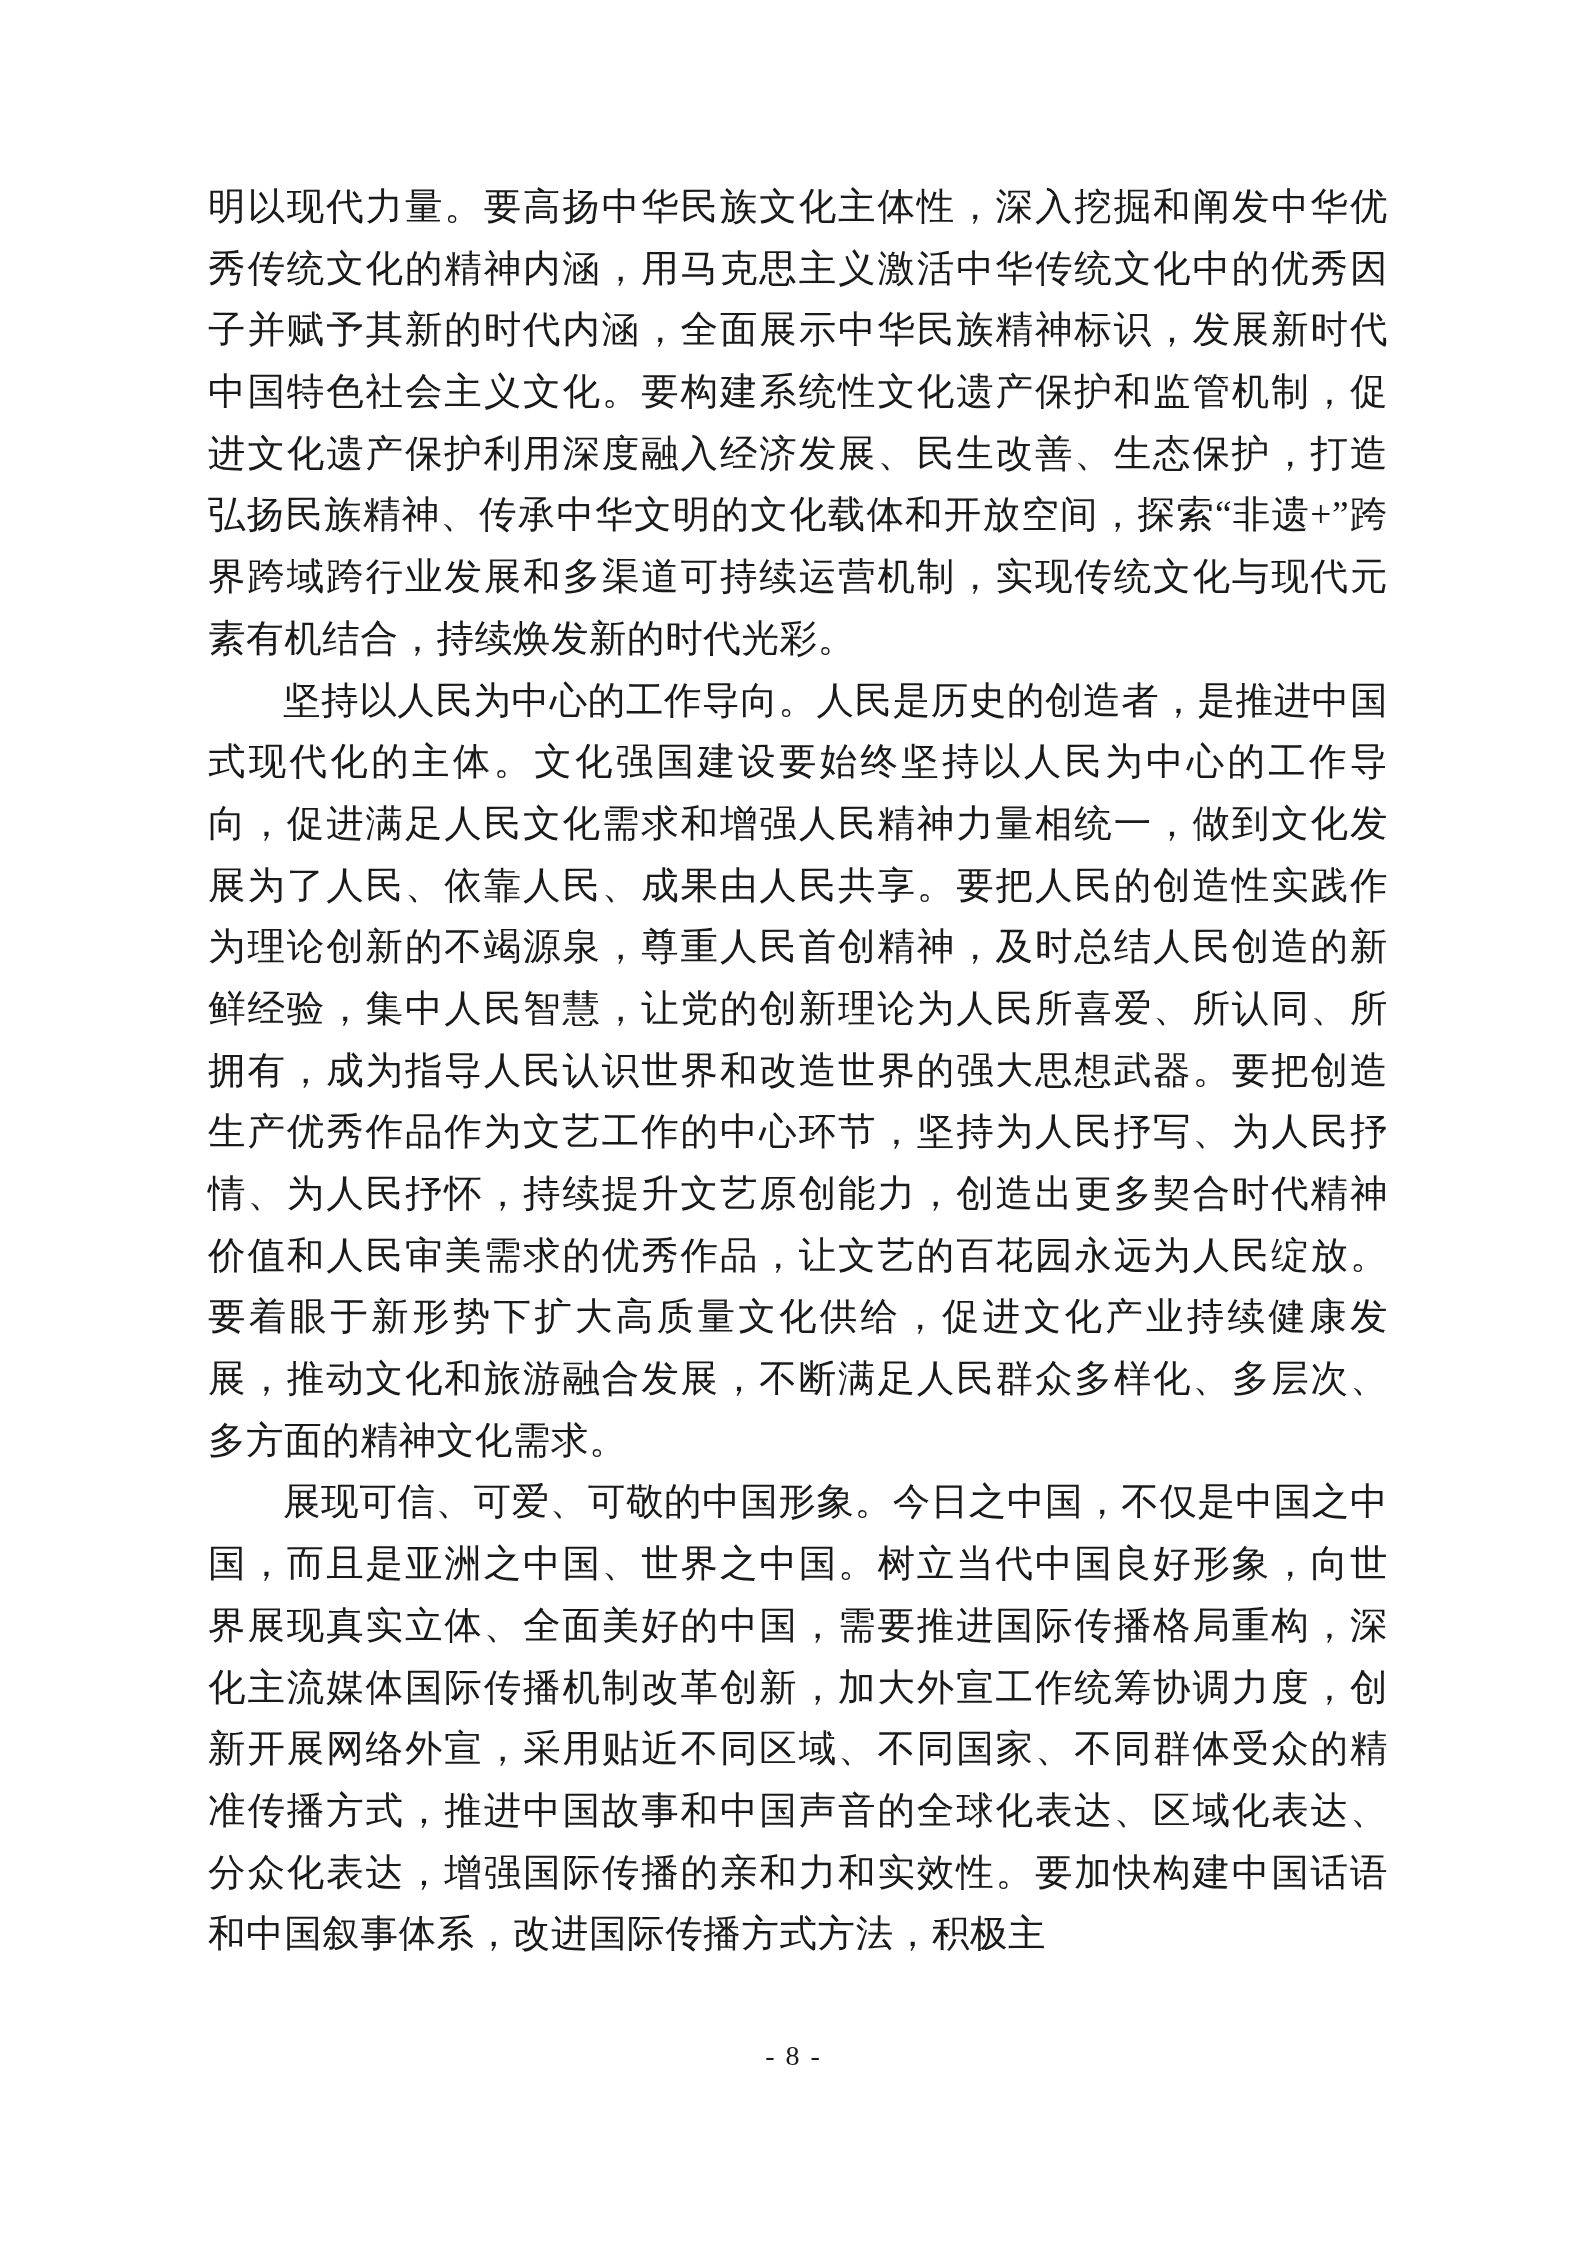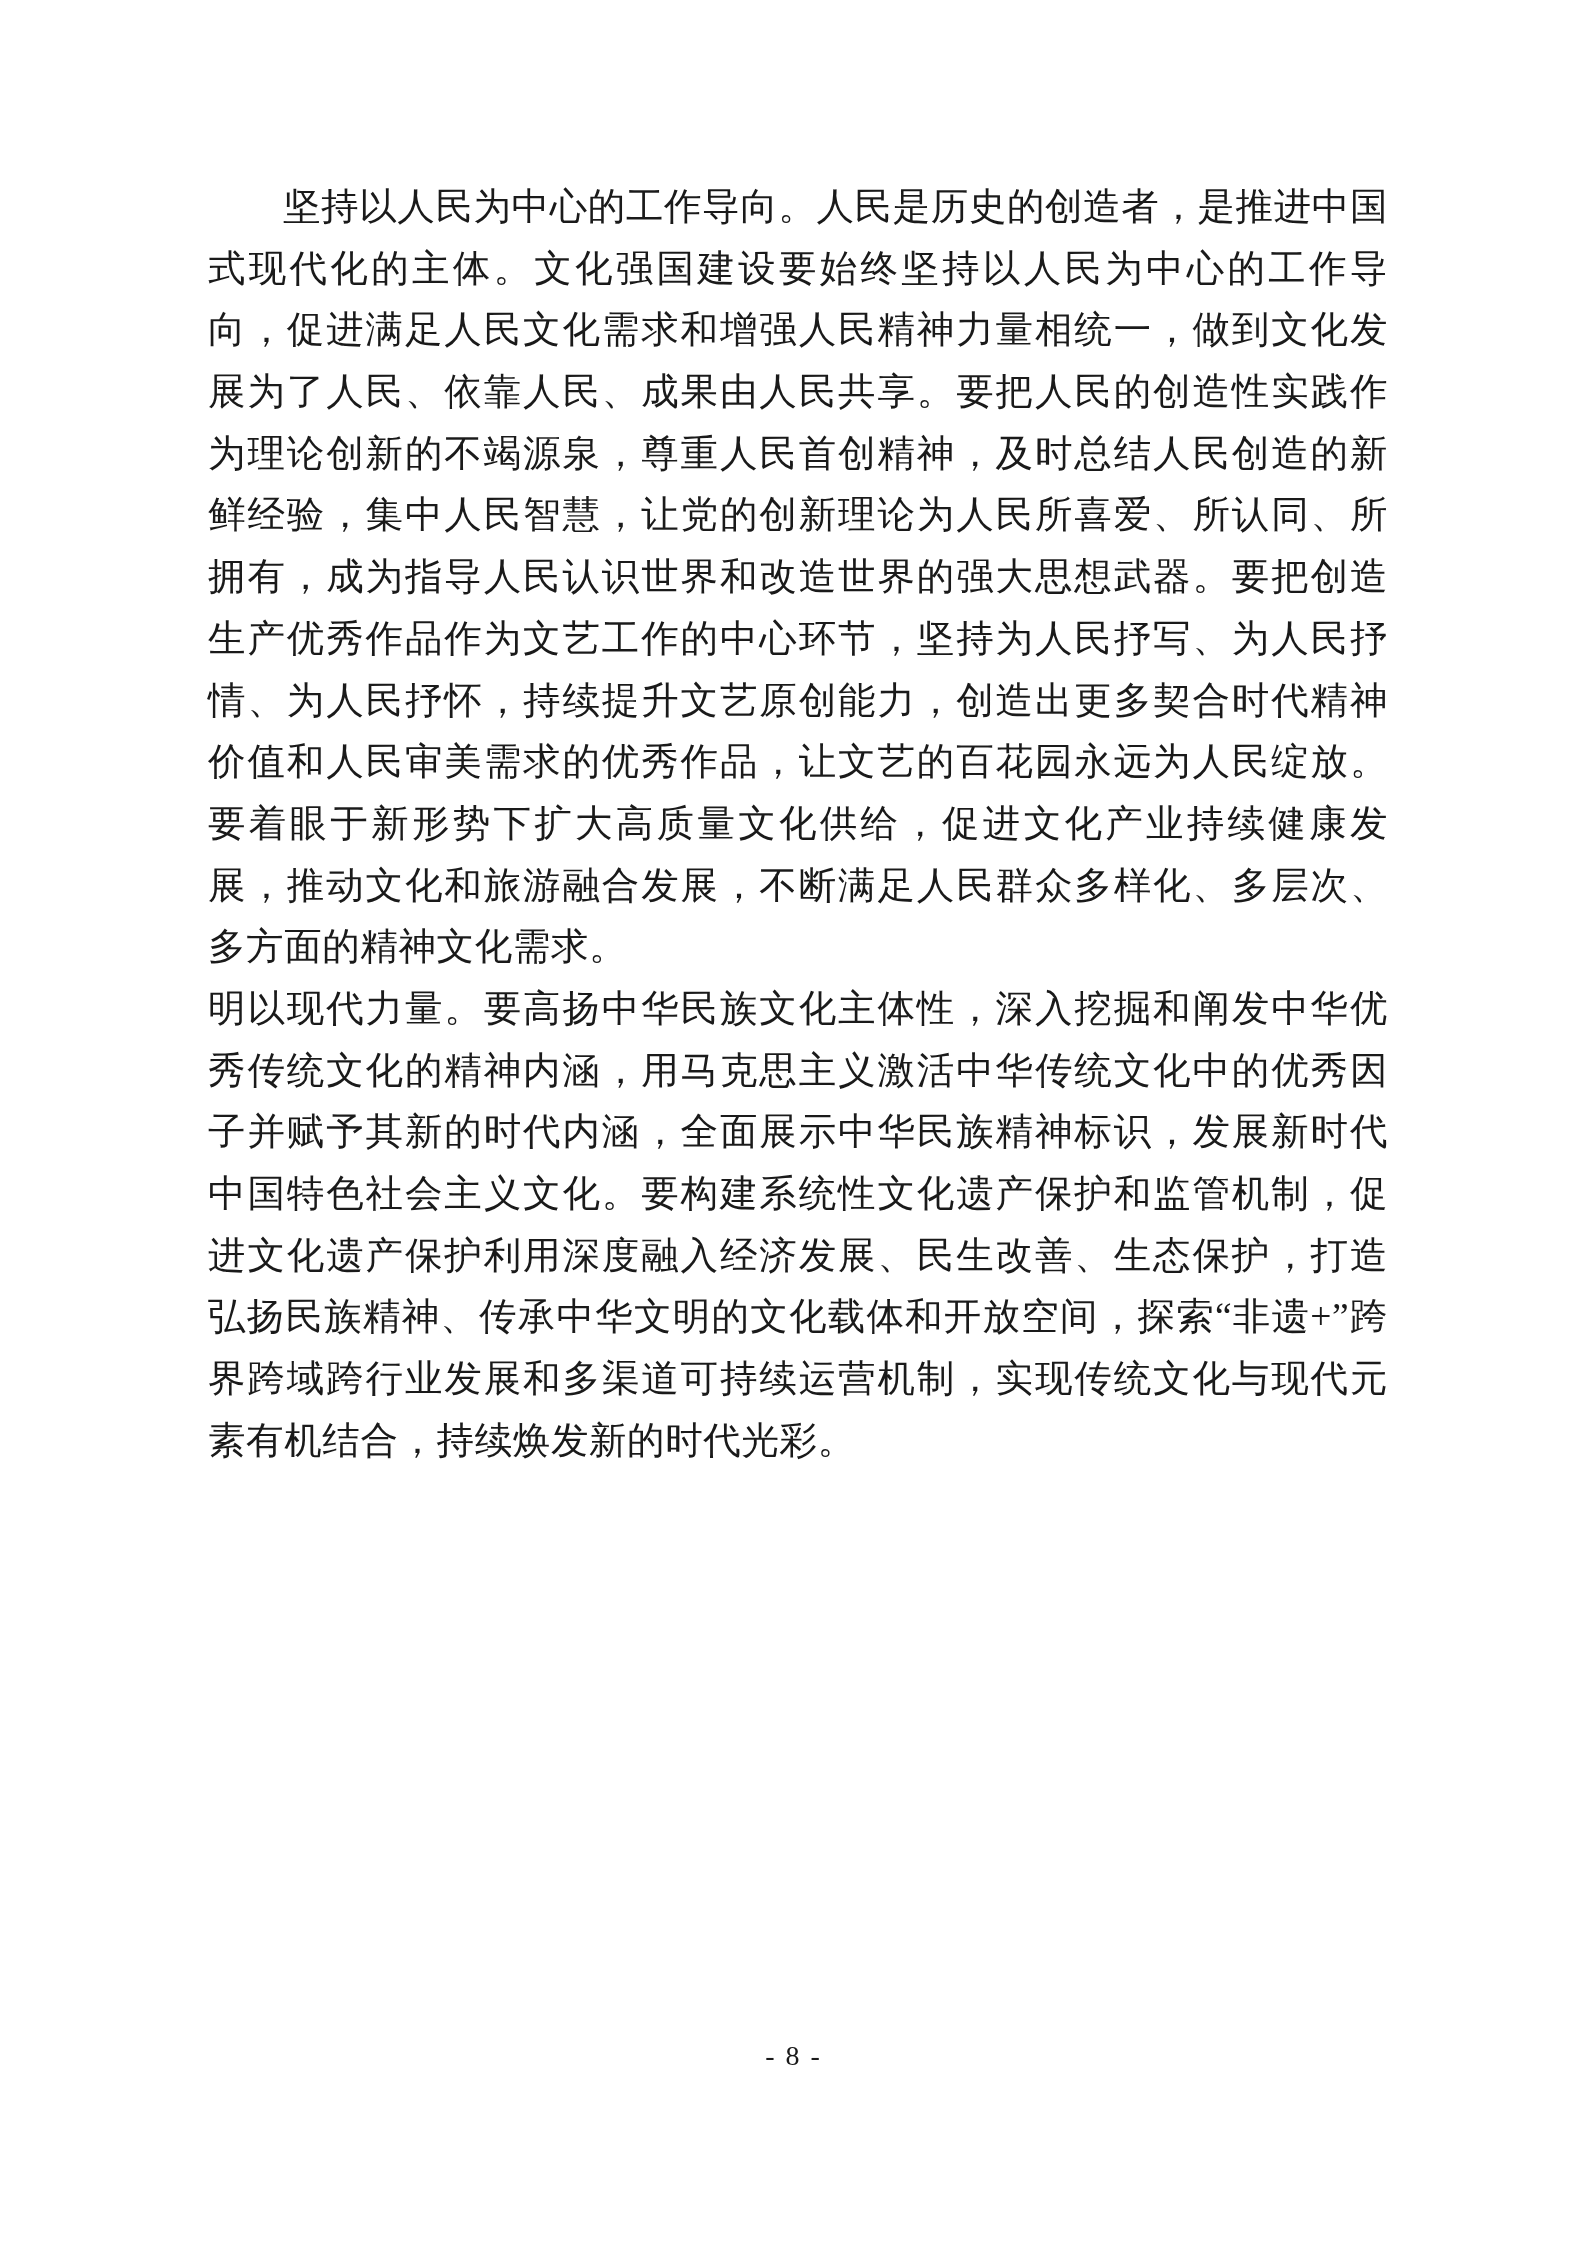--- a/index.html
+++ b/index.html
@@ -47,17 +47,18 @@
     color: #1a1a1a;
     letter-spacing: 2px;
     font-family: "Liberation Serif", "DejaVu Serif", serif;
   }
 </style>
 </head>
 <body>
 
 <div class="page">
   <div class="content">
+    <p class="para">明以现代力量。要高扬中华民族文化主体性，深入挖掘和阐发中华优秀传统文化的精神内涵，用马克思主义激活中华传统文化中的优秀因子并赋予其新的时代内涵，全面展示中华民族精神标识，发展新时代中国特色社会主义文化。要构建系统性文化遗产保护和监管机制，促进文化遗产保护利用深度融入经济发展、民生改善、生态保护，打造弘扬民族精神、传承中华文明的文化载体和开放空间，探索“非遗+”跨界跨域跨行业发展和多渠道可持续运营机制，实现传统文化与现代元素有机结合，持续焕发新的时代光彩。</p>
     <p class="para indent">坚持以人民为中心的工作导向。人民是历史的创造者，是推进中国式现代化的主体。文化强国建设要始终坚持以人民为中心的工作导向，促进满足人民文化需求和增强人民精神力量相统一，做到文化发展为了人民、依靠人民、成果由人民共享。要把人民的创造性实践作为理论创新的不竭源泉，尊重人民首创精神，及时总结人民创造的新鲜经验，集中人民智慧，让党的创新理论为人民所喜爱、所认同、所拥有，成为指导人民认识世界和改造世界的强大思想武器。要把创造生产优秀作品作为文艺工作的中心环节，坚持为人民抒写、为人民抒情、为人民抒怀，持续提升文艺原创能力，创造出更多契合时代精神价值和人民审美需求的优秀作品，让文艺的百花园永远为人民绽放。要着眼于新形势下扩大高质量文化供给，促进文化产业持续健康发展，推动文化和旅游融合发展，不断满足人民群众多样化、多层次、多方面的精神文化需求。</p>
-    <p class="para">明以现代力量。要高扬中华民族文化主体性，深入挖掘和阐发中华优秀传统文化的精神内涵，用马克思主义激活中华传统文化中的优秀因子并赋予其新的时代内涵，全面展示中华民族精神标识，发展新时代中国特色社会主义文化。要构建系统性文化遗产保护和监管机制，促进文化遗产保护利用深度融入经济发展、民生改善、生态保护，打造弘扬民族精神、传承中华文明的文化载体和开放空间，探索“非遗+”跨界跨域跨行业发展和多渠道可持续运营机制，实现传统文化与现代元素有机结合，持续焕发新的时代光彩。</p>
+    <p class="para indent">展现可信、可爱、可敬的中国形象。今日之中国，不仅是中国之中国，而且是亚洲之中国、世界之中国。树立当代中国良好形象，向世界展现真实立体、全面美好的中国，需要推进国际传播格局重构，深化主流媒体国际传播机制改革创新，加大外宣工作统筹协调力度，创新开展网络外宣，采用贴近不同区域、不同国家、不同群体受众的精准传播方式，推进中国故事和中国声音的全球化表达、区域化表达、分众化表达，增强国际传播的亲和力和实效性。要加快构建中国话语和中国叙事体系，改进国际传播方式方法，积极主</p>
   </div>
   <div class="footer">- 8 -</div>
 </div>
 
 </body></html>

